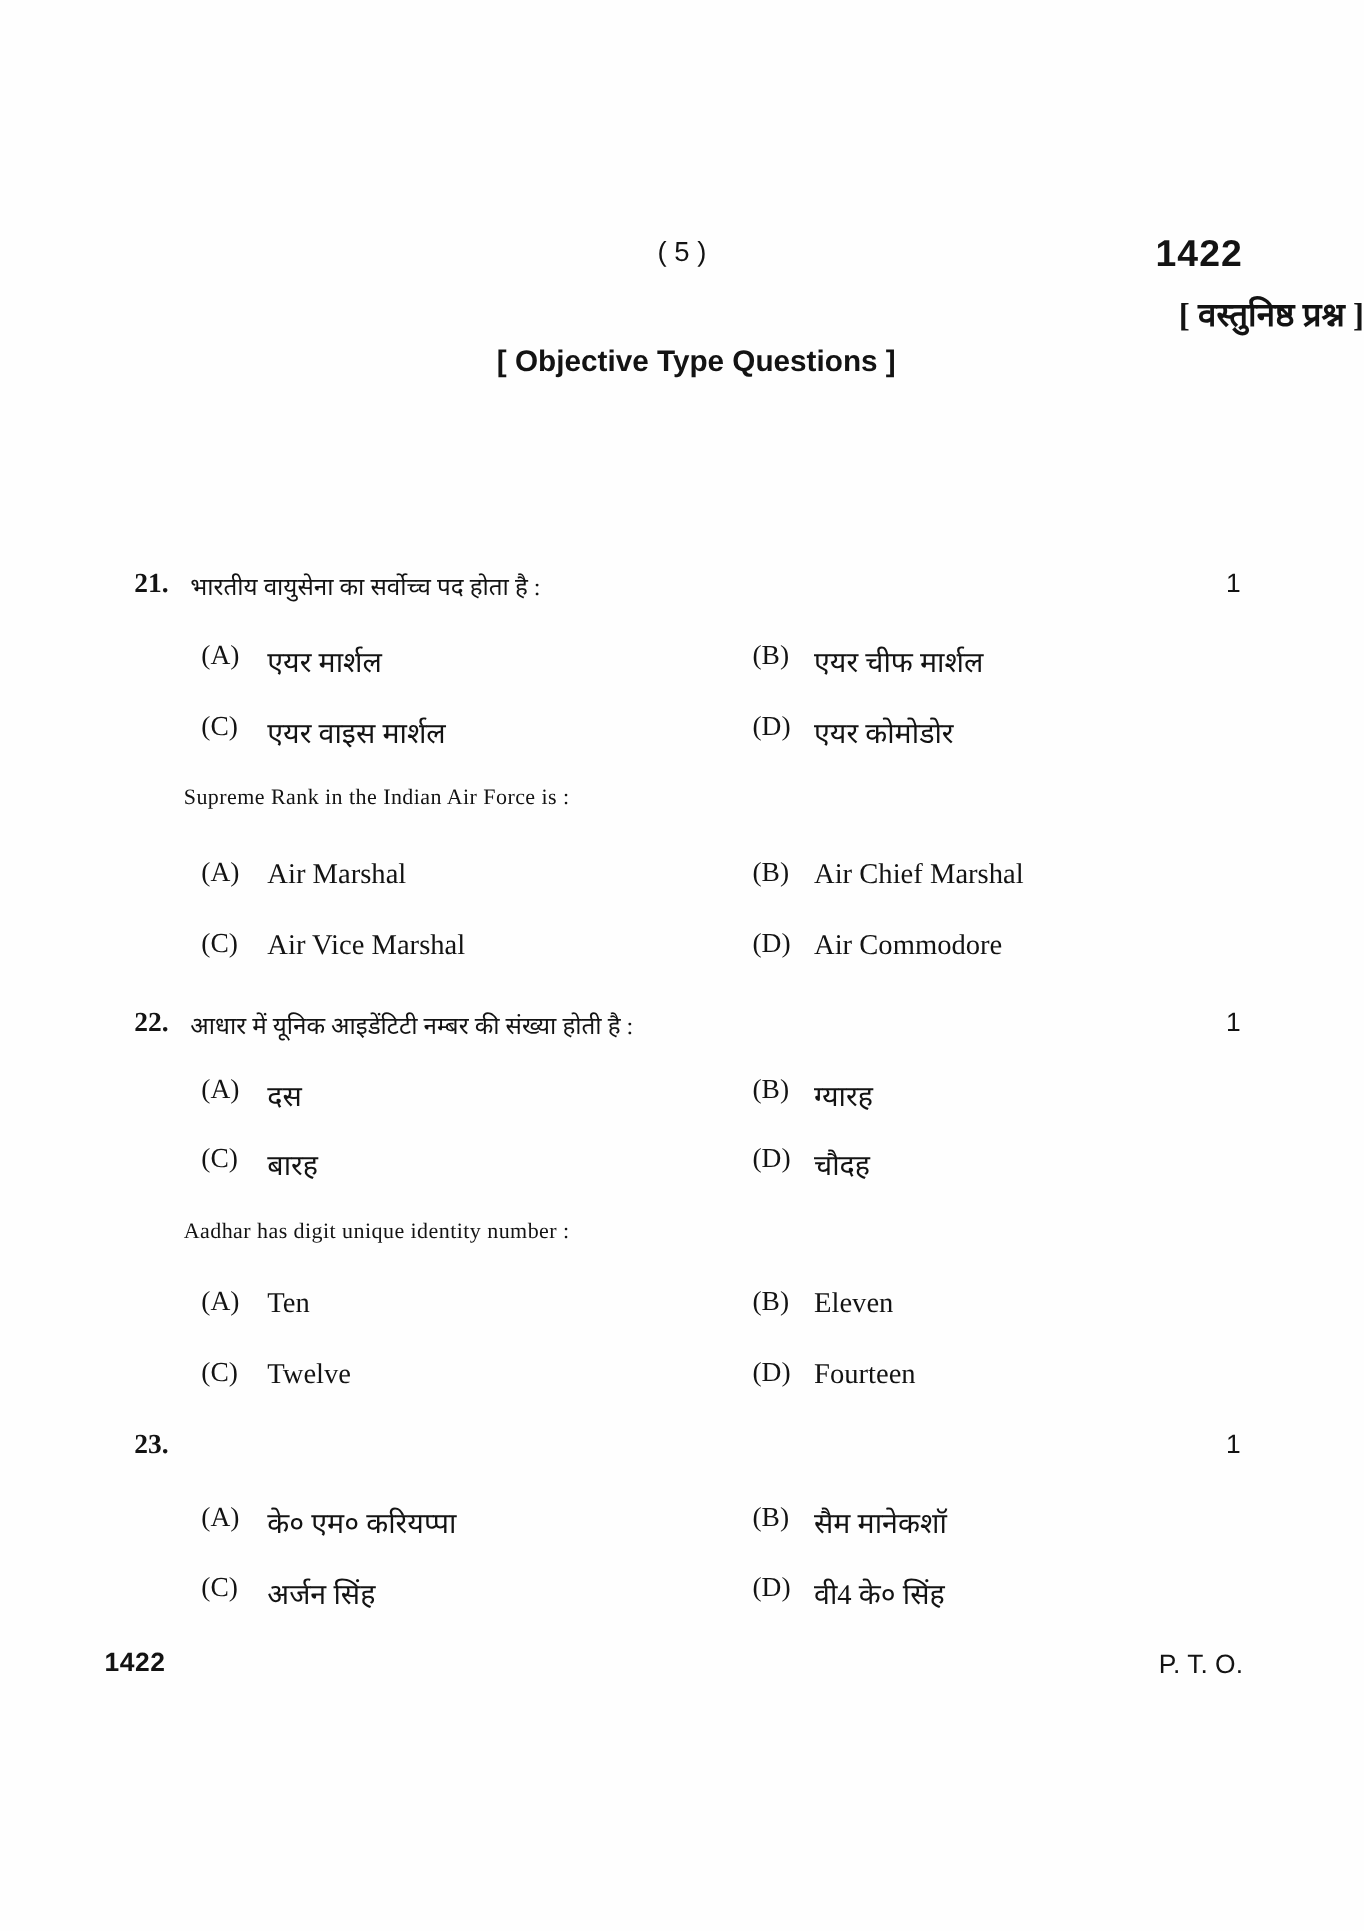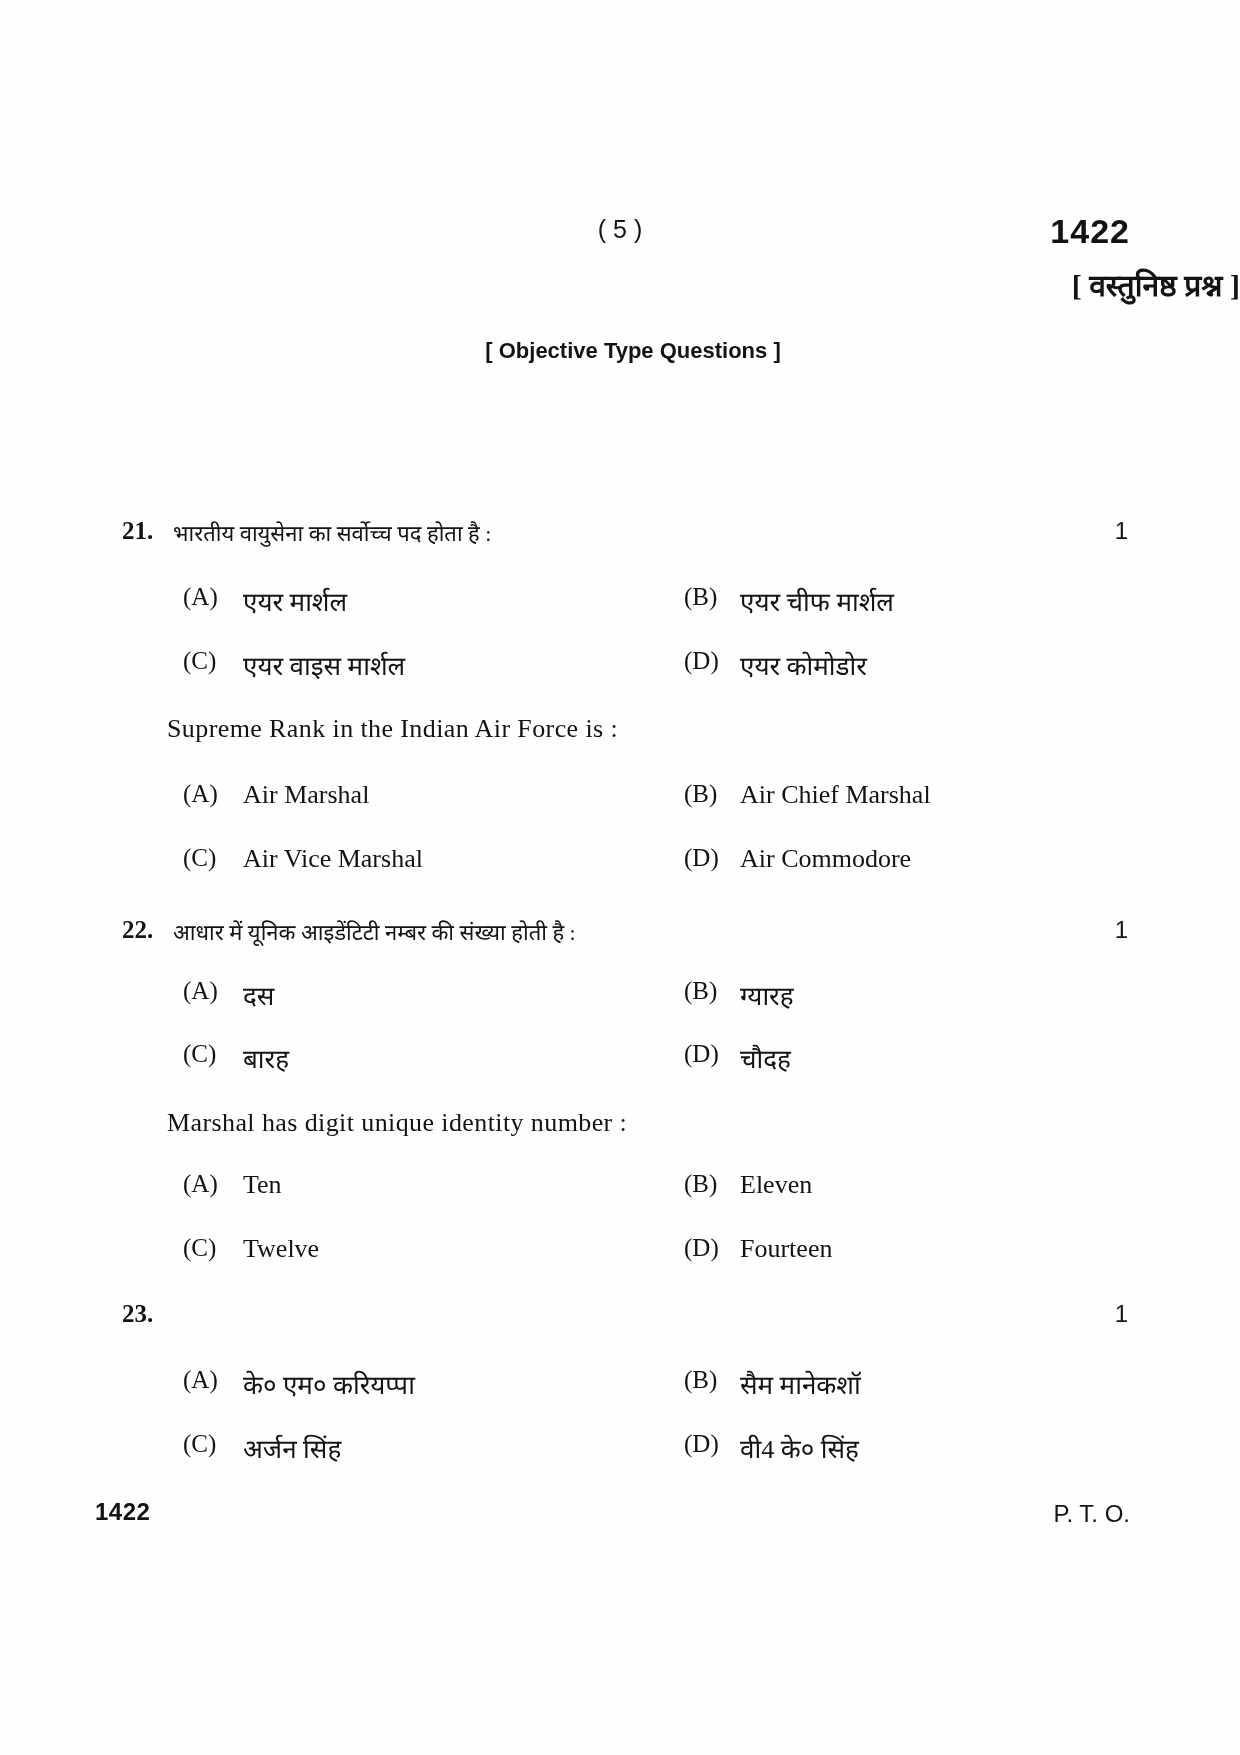--- a/index.html
+++ b/index.html
@@ -9,28 +9,28 @@
     background:#fefefe;
     color:#131313;
     font-family:"Liberation Serif",serif;
     overflow:hidden;
   }
   .abs{position:absolute;white-space:nowrap;}
   .center{left:0;right:0;text-align:center;}
   .page-num{top:215px;font-family:"Liberation Sans",sans-serif;font-size:25px;}
   .code-tr{top:212px;right:110px;font-family:"Liberation Sans",sans-serif;font-weight:bold;font-size:34px;letter-spacing:1px;}
   .title-hi{top:264px;font-size:30px;font-weight:bold;text-align:right;}
-  .title-en{top:338px;font-family:"Liberation Sans",sans-serif;font-weight:bold;font-size:22px;padding-left:26px;}
+  .title-en{top:313px;font-family:"Liberation Sans",sans-serif;font-weight:bold;font-size:27px;padding-left:26px;}
   .instr-hi{top:394px;left:117px;font-size:28px;font-weight:bold;font-style:italic;}
   .instr-en{top:452px;left:114px;font-size:26px;font-weight:bold;font-style:italic;word-spacing:3px;letter-spacing:0.4px;}
   .row{position:absolute;left:0;right:0;height:42px;}
   .row span{position:absolute;white-space:nowrap;}
   .qnum{left:122px;font-weight:bold;font-size:25px;}
   .qtext{left:173px;font-size:22px;}
-  .qtext.en{left:167px;font-size:26px;letter-spacing:0.4px;}
+  .qtext.en{left:167px;font-size:20px;letter-spacing:0.4px;}
   .marks{right:112px;font-family:"Liberation Sans",sans-serif;font-size:24px;}
   .ol{font-size:25px;}
   .ot{font-size:26px;}
   .ol.a{left:183px;}
   .ot.a{left:243px;}
   .ol.b{left:684px;}
   .ot.b{left:740px;}
   .footer-code{top:1498px;left:95px;font-family:"Liberation Sans",sans-serif;font-weight:bold;font-size:24px;letter-spacing:0.5px;}
   .footer-pto{top:1500px;right:110px;font-family:"Liberation Sans",sans-serif;font-size:24px;}
 </style>
@@ -88,21 +88,21 @@
     <span class="ol b">(B)</span>
     <span class="ot b">ग्यारह</span>
   </div>
   <div class="row" style="top:1040px">
     <span class="ol a">(C)</span>
     <span class="ot a">बारह</span>
     <span class="ol b">(D)</span>
     <span class="ot b">चौदह</span>
   </div>
   <div class="row" style="top:1108px">
-    <span class="qtext en">Marshal has digit unique identity number :</span>
+    <span class="qtext en">Aadhar has digit unique identity number :</span>
   </div>
   <div class="row" style="top:1170px">
     <span class="ol a">(A)</span>
     <span class="ot a">Ten</span>
     <span class="ol b">(B)</span>
     <span class="ot b">Eleven</span>
   </div>
   <div class="row" style="top:1234px">
     <span class="ol a">(C)</span>
     <span class="ot a">Twelve</span>

